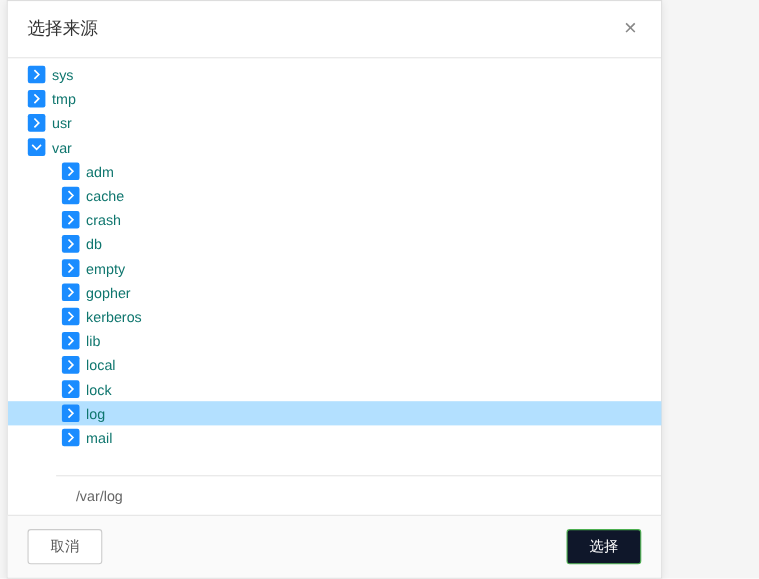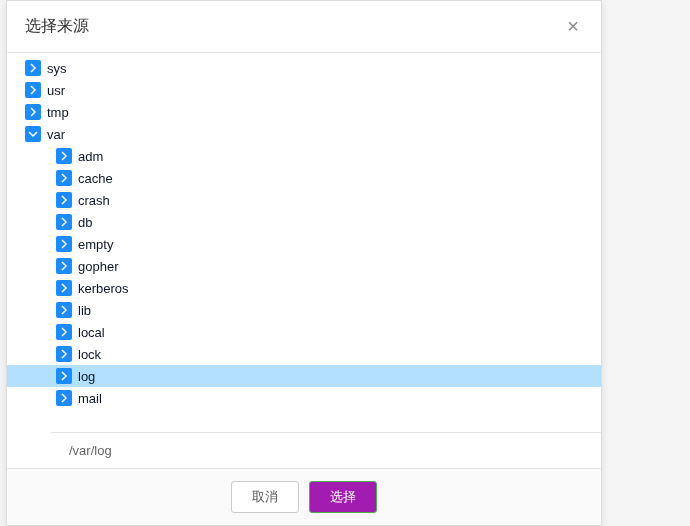--- a/index.html
+++ b/index.html
@@ -99,49 +99,49 @@
       height: 16px;
       background: #1a8cff;
       border-radius: 2px;
       margin-right: 6px;
       display: inline-flex;
       align-items: center;
       justify-content: center;
       flex-shrink: 0;
     }
     .toggle-icon svg { width: 10px; height: 10px; }
-    .tree-label { color: #0f172a; }
+    .tree-label { color: #0f766e; }
     .path-bar {
       padding: 10px 18px;
       border-top: 1px solid #e5e5e5;
       font-size: 13px;
       color: #666;
       margin-left: 44px;
     }
     .dialog-footer {
       padding: 12px 18px;
       border-top: 1px solid #e5e5e5;
       display: flex;
-      justify-content: center;
+      justify-content: space-between;
       gap: 10px;
       background: #fafafa;
     }
     .btn {
       padding: 6px 20px;
       font-size: 13px;
       border-radius: 3px;
       cursor: pointer;
       border: 1px solid #ccc;
     }
     .btn-cancel {
       background: #fff;
       color: #555;
     }
     .btn-select {
-      background: #a21caf;
+      background: #0f172a;
       color: #fff;
       border-color: #4caf50;
     }
   </style>
 </head>
 <body>
 
 <div class="watermark">
   <span class="bar1"></span><span class="bar2"></span><span>REEBUF</span>
 </div>
@@ -160,29 +160,29 @@
           </svg>
         </span>
         <span class="tree-label">sys</span>
       </div>
       <div class="tree-item level-0">
         <span class="toggle-icon">
           <svg viewBox="0 0 10 10">
             <path d="M3 1 L7 5 L3 9" stroke="#fff" stroke-width="1.5" fill="none"></path>
           </svg>
         </span>
+        <span class="tree-label">tmp</span>
+      </div>
+      <div class="tree-item level-0">
+        <span class="toggle-icon">
+          <svg viewBox="0 0 10 10">
+            <path d="M3 1 L7 5 L3 9" stroke="#fff" stroke-width="1.5" fill="none"></path>
+          </svg>
+        </span>
         <span class="tree-label">usr</span>
-      </div>
-      <div class="tree-item level-0">
-        <span class="toggle-icon">
-          <svg viewBox="0 0 10 10">
-            <path d="M3 1 L7 5 L3 9" stroke="#fff" stroke-width="1.5" fill="none"></path>
-          </svg>
-        </span>
-        <span class="tree-label">tmp</span>
       </div>
       <div class="tree-item level-0">
         <span class="toggle-icon">
           <svg viewBox="0 0 10 10">
             <path d="M1 3 L5 7 L9 3" stroke="#fff" stroke-width="1.5" fill="none"></path>
           </svg>
         </span>
         <span class="tree-label">var</span>
       </div>
       <div class="tree-item level-1">

